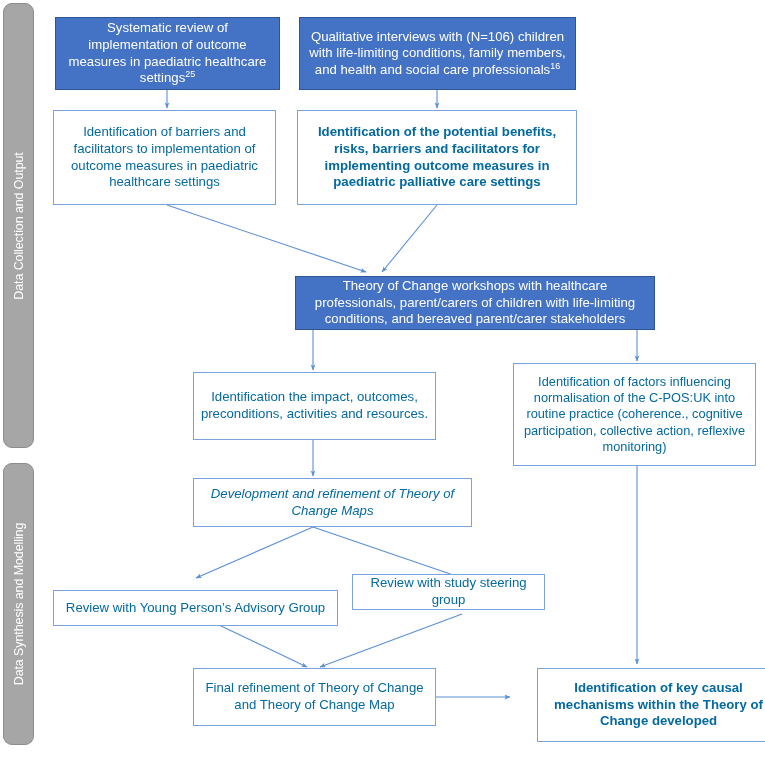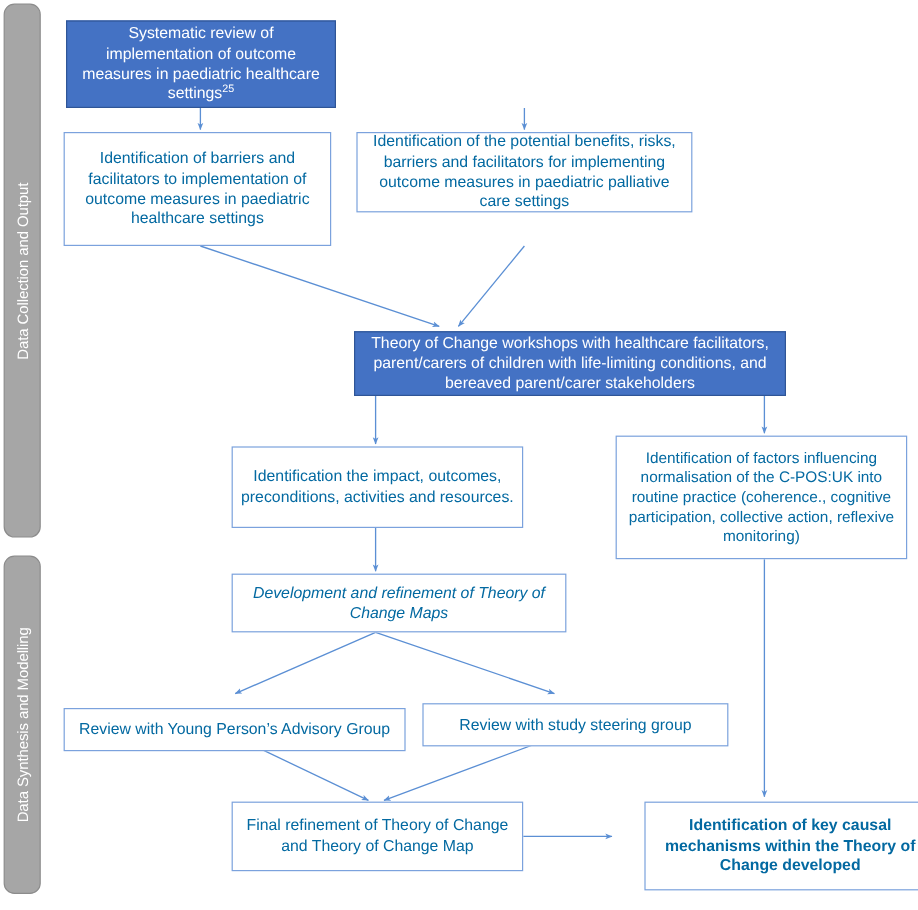--- a/index.html
+++ b/index.html
@@ -126,50 +126,55 @@
       <line x1="637" y1="466" x2="637" y2="664" marker-end="url(#arrow)"></line>
     </g>
   </svg>
 
   <div class="node filled" style="left:55px; top:17px; width:225px; height:73px;">
     <span class="txt">
       <span>Systematic review  of implementation of outcome measures in paediatric healthcare settings</span><sup>25</sup>
     </span>
   </div>
 
+  <div class="node filled" style="left:299px; top:17px; width:277px; height:73px;">
+    <span class="txt">
+      <span>Qualitative interviews with (N=106) children with life-limiting conditions, family members, and health and social care professionals</span><sup>16</sup>
+    </span>
+  </div>
 
   <div class="node outline" style="left:53px; top:110px; width:223px; height:95px;">
     <span class="txt">Identification of barriers and facilitators to implementation of outcome measures in paediatric healthcare settings</span>
   </div>
 
-  <div class="node outline" style="left:297px; top:110px; width:280px; height:67px;">
+  <div class="node outline" style="left:297px; top:110px; width:280px; height:95px;font-weight:bold;">
     <span class="txt">Identification of the potential benefits, risks, barriers and facilitators for implementing outcome measures in paediatric palliative care settings</span>
   </div>
 
   <div class="node filled" style="left:295px; top:276px; width:360px; height:54px;">
-    <span class="txt">Theory of Change workshops with healthcare facilitators, parent/carers of children with life-limiting conditions, and bereaved parent/carer stakeholders</span>
+    <span class="txt">Theory of Change workshops with healthcare professionals, parent/carers of children with life-limiting conditions, and bereaved parent/carer stakeholders</span>
   </div>
 
   <div class="node outline" style="left:193px; top:372px; width:243px; height:68px;text-align:center;">
     <span class="txt">Identification the impact, outcomes, preconditions, activities and resources.</span>
   </div>
 
   <div class="node outline small" style="left:513px; top:363px; width:243px; height:103px;">
     <span class="txt">Identification of factors influencing normalisation of the C-POS:UK into routine practice (coherence., cognitive participation, collective action, reflexive monitoring)</span>
   </div>
 
   <div class="node outline" style="left:193px; top:478px; width:279px; height:49px;font-style:italic;">
     <span class="txt">Development and refinement of Theory of Change Maps</span>
   </div>
 
   <div class="node outline" style="left:53px; top:578px; width:285px; height:36px;margin-top:12px;">
     <span class="txt">Review with Young Person’s Advisory Group</span>
   </div>
 
-  <div class="node outline" style="left:352px; top:586px; width:255px; height:36px;">
+  <div class="node outline" style="left:352px; top:574px; width:193px; height:36px;">
     <span class="txt">Review with study steering group</span>
   </div>
 
   <div class="node outline" style="left:193px; top:668px; width:243px; height:58px;">
     <span class="txt">Final refinement of Theory of Change and Theory of Change Map</span>
   </div>
 
   <div class="node outline" style="left:537px; top:668px; width:243px; height:74px;font-weight:bold;">
     <span class="txt">Identification of key causal mechanisms within the Theory of Change developed</span>
   </div>

